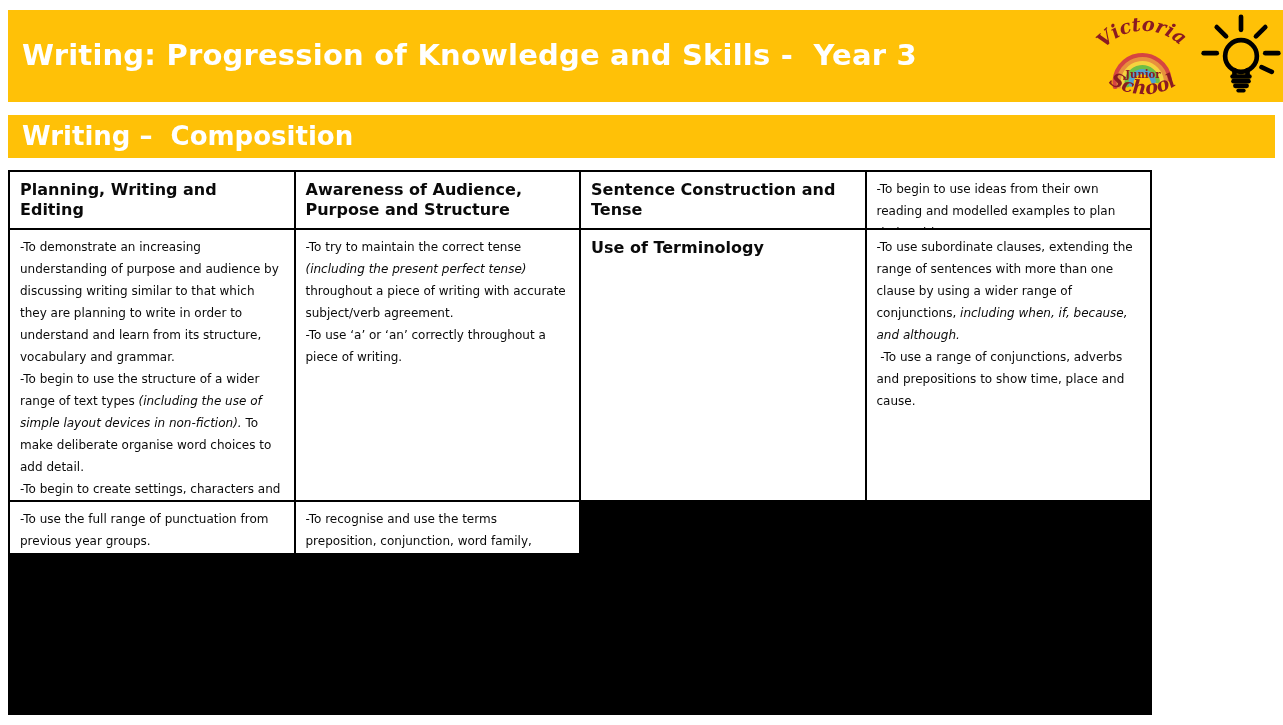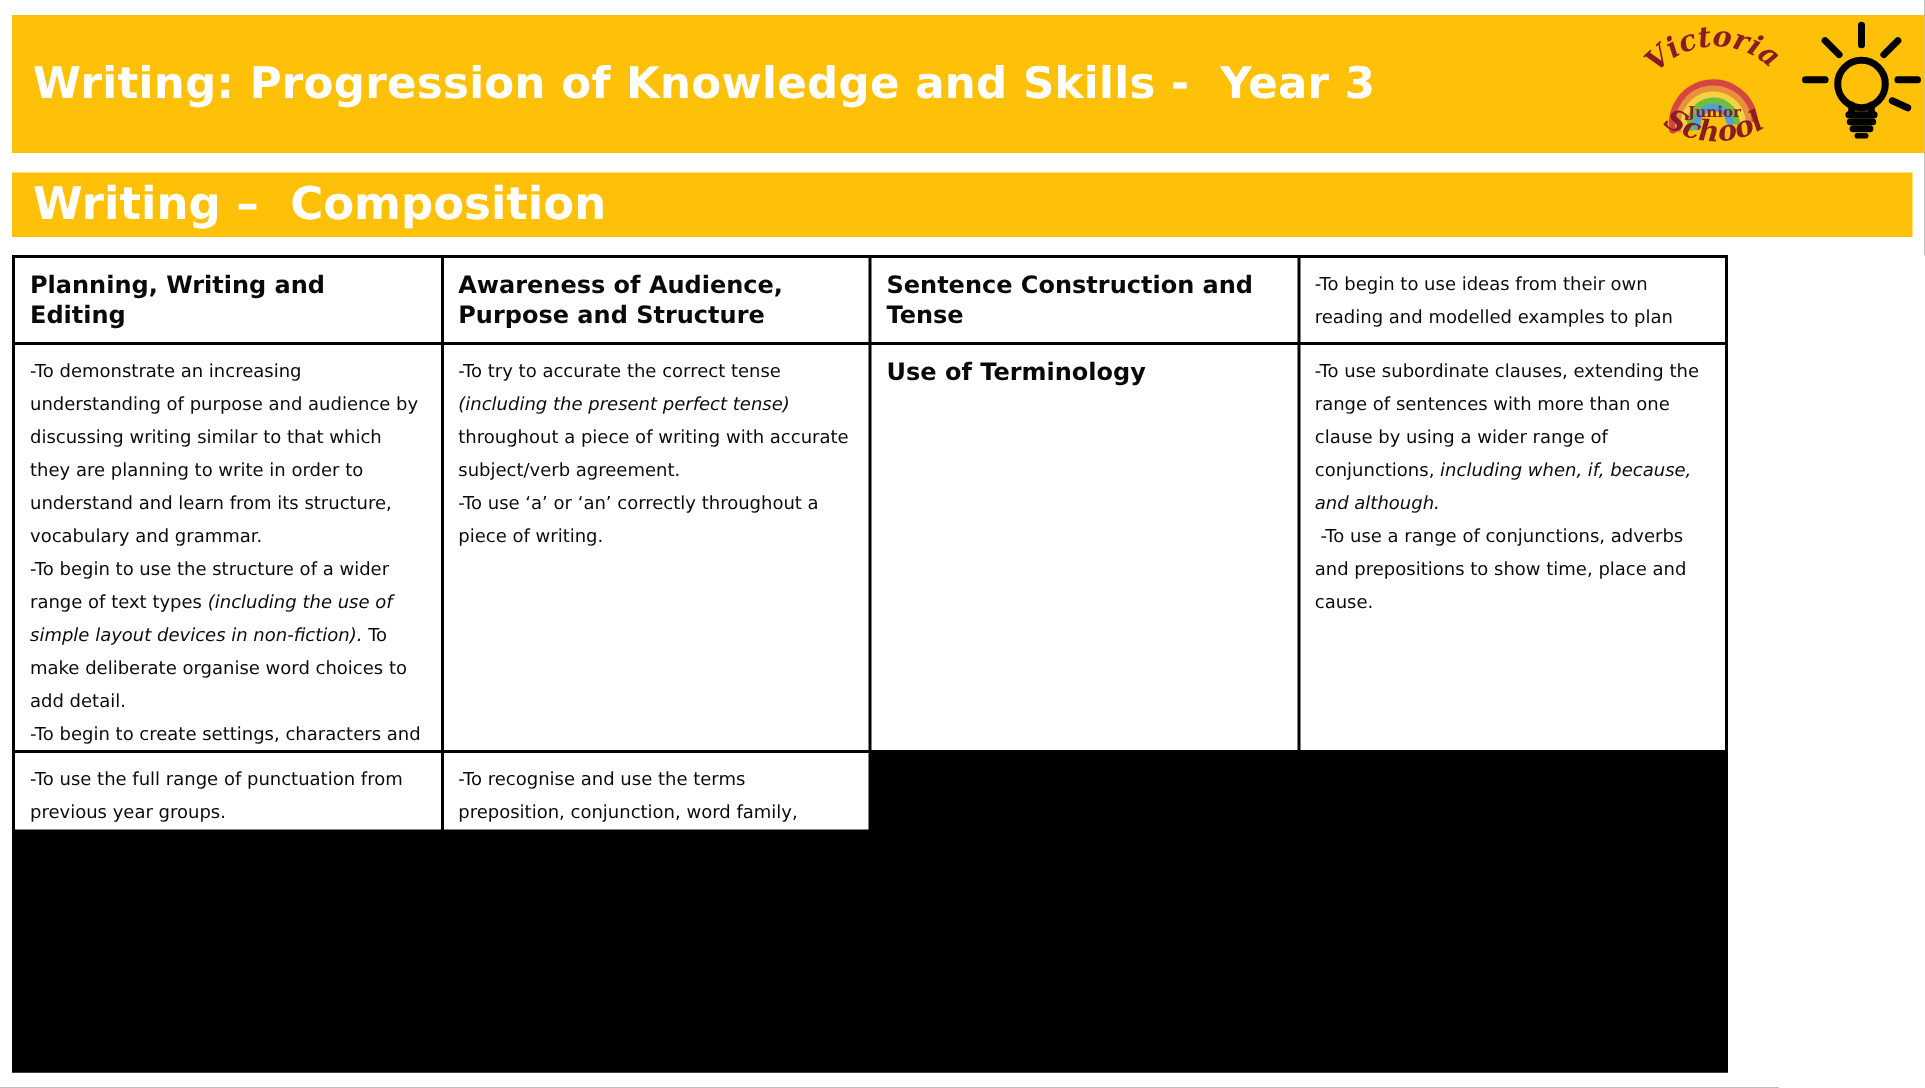--- a/index.html
+++ b/index.html
@@ -5,21 +5,21 @@
   html,body{margin:0;padding:0;background:#ffffff;}
   body{width:1283px;height:725px;position:relative;font-family:"DejaVu Sans","Liberation Sans",sans-serif;color:#0a0a0a;overflow:hidden;}
 
   .banner{position:absolute;left:8px;width:1267px;background:#FFC107;}
   .banner-main{top:10px;height:92px;padding-left:22px;}
   .banner-section{top:115px;height:43px;}
 
   .page-title{position:absolute;left:14px;top:50%;transform:translateY(-52%);
     font-size:29px;font-weight:bold;color:#ffffff;white-space:pre;letter-spacing:.2px;}
   .section-title{position:absolute;left:14px;top:50%;transform:translateY(-52%);
-    font-size:30px;font-weight:bold;color:#ffffff;white-space:pre;}
+    font-size:26px;font-weight:bold;color:#ffffff;white-space:pre;}
 
   .logo-box{position:absolute;top:-2px;right:104px;width:102px;height:96px;}
   .bulb-box{position:absolute;top:4px;right:14px;width:84px;height:84px;}
 
   .skills-table{position:absolute;left:8px;top:170px;width:1144px;height:545px;
     box-sizing:border-box;border:2px solid #000;background:#000;
     display:grid;grid-template-columns:1fr 1fr 1fr 1fr;grid-template-rows:56px 270px 51px 1fr;gap:2px;}
   .cell{background:#ffffff;overflow:hidden;}
   .hcell{font-weight:bold;font-size:16px;line-height:20px;padding:8px 10px 4px 10px;}
   .bcell{font-size:12px;line-height:22px;padding:6px 10px 4px 10px;white-space:pre-wrap;}
@@ -85,21 +85,21 @@
   <div class="cell hcell">Sentence Construction and Tense</div>
 
   <div class="cell bcell"><span>-To begin to use ideas from their own reading and modelled examples to plan their writing.
 -To proofread their own and others’ work to check for errors (with increasing accuracy) and to make improvements.
 -To begin to organise their writing into paragraphs around a theme.
 -To compose and rehearse sentences orally
 </span><span class="it">(including dialogue).</span></div>
   <div class="cell bcell"><span>-To demonstrate an increasing understanding of purpose and audience by discussing writing similar to that which they are planning to write in order to understand and learn from its structure, vocabulary and grammar.
 -To begin to use the structure of a wider range of text types </span><span class="it">(including the use of simple layout devices in non-fiction).</span><span> To make deliberate organise word choices to add detail.
 -To begin to create settings, characters and plot in narratives</span></div>
-  <div class="cell bcell"><span>-To try to accurate the correct tense </span><span class="it">(including the present perfect tense)</span><span> throughout a piece of writing with accurate subject/verb agreement.
+  <div class="cell bcell"><span>-To try to maintain the correct tense </span><span class="it">(including the present perfect tense)</span><span> throughout a piece of writing with accurate subject/verb agreement.
 -To use ‘a’ or ‘an’ correctly throughout a piece of writing.</span></div>
 
   <div class="cell hcell">Use of Terminology</div>
 
   <div class="cell bcell"><span>-To use subordinate clauses, extending the range of sentences with more than one clause by using a wider range of conjunctions, </span><span class="it">including when, if, because, and although.</span><span>
  -To use a range of conjunctions, adverbs and prepositions to show time, place and cause.</span></div>
   <div class="cell bcell"><span>-To use the full range of punctuation from previous year groups.
 -To punctuate direct speech accurately, including the use of inverted commas.</span></div>
   <div class="cell bcell"><span>-To recognise and use the terms preposition, conjunction, word family, prefix, clause, subordinate clause, direct speech, consonant, consonant letter,
 vowel, vowel letter and inverted commas </span><span class="it">(or speech marks).</span></div>

